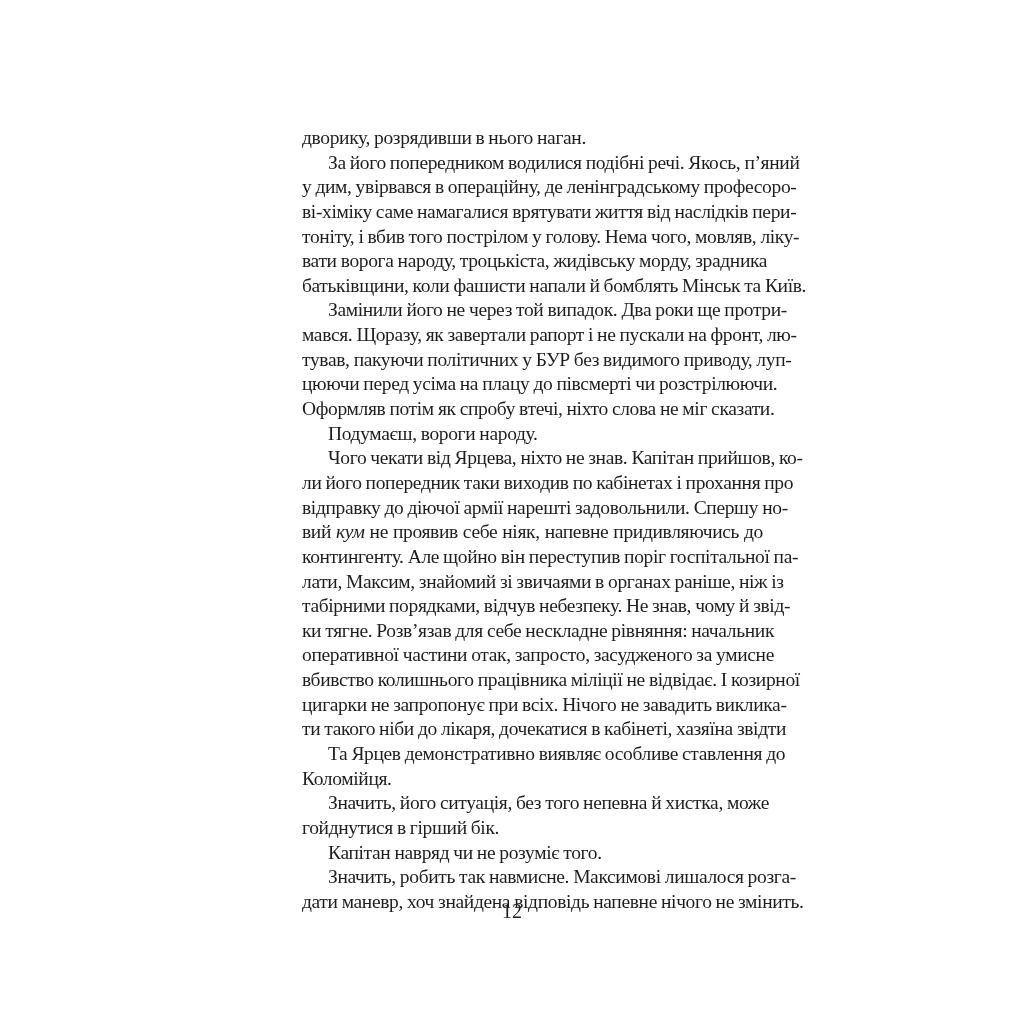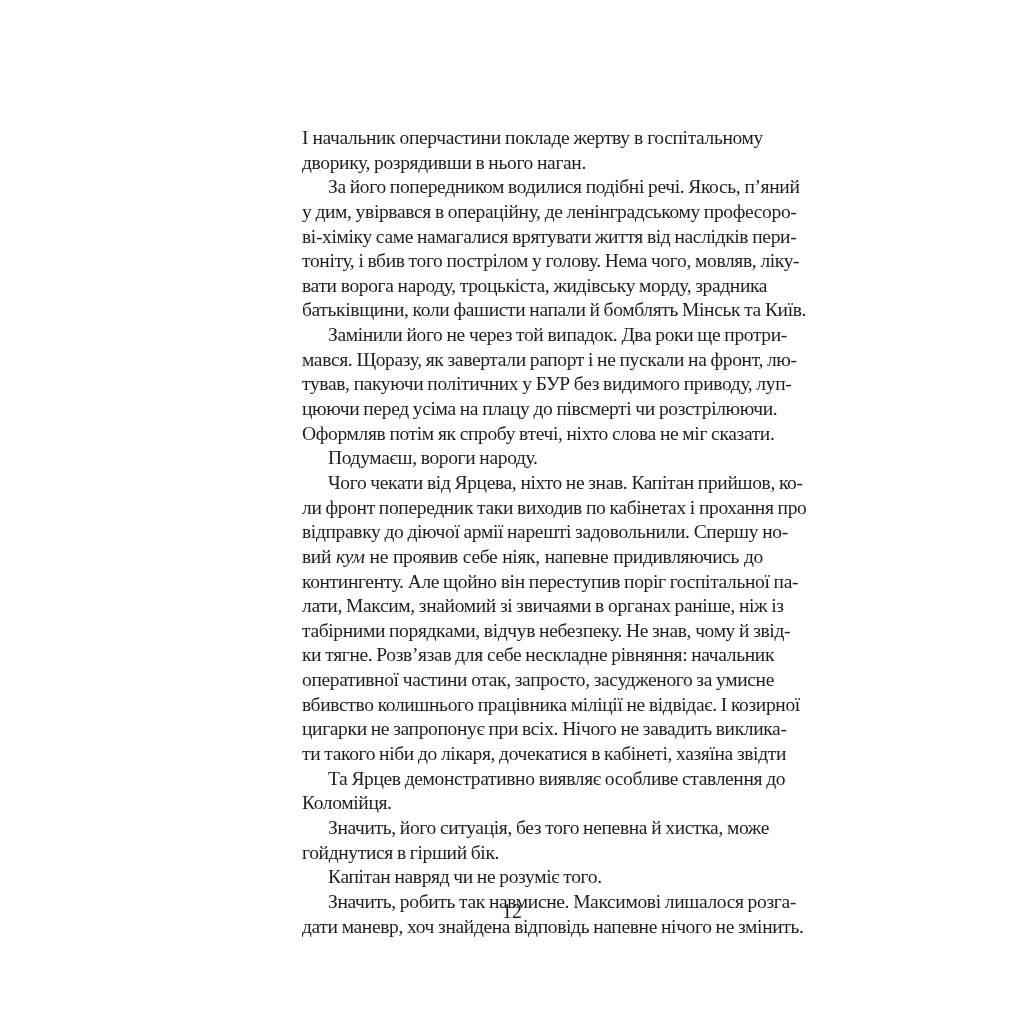--- a/index.html
+++ b/index.html
@@ -33,36 +33,35 @@
     text-align: center;
     font-family: "Liberation Serif", "DejaVu Serif", serif;
     font-size: 20px;
     color: #1e1e1e;
   }
 </style>
 </head>
 <body>
 
 <div class="page">
-  <span class="line">І начальник оперчастини покладе жертву в госпітальному</span>
   <span class="line last">дворику, розрядивши в нього наган.</span>
   <span class="line indent">За його попередником водилися подібні речі. Якось, п’яний</span>
   <span class="line">у дим, увірвався в операційну, де ленінградському професоро-</span>
   <span class="line">ві-хіміку саме намагалися врятувати життя від наслідків пери-</span>
   <span class="line">тоніту, і вбив того пострілом у голову. Нема чого, мовляв, ліку-</span>
   <span class="line">вати ворога народу, троцькіста, жидівську морду, зрадника</span>
   <span class="line">батьківщини, коли фашисти напали й бомблять Мінськ та Київ.</span>
   <span class="line indent">Замінили його не через той випадок. Два роки ще протри-</span>
   <span class="line">мався. Щоразу, як завертали рапорт і не пускали на фронт, лю-</span>
   <span class="line">тував, пакуючи політичних у БУР без видимого приводу, луп-</span>
   <span class="line">цюючи перед усіма на плацу до півсмерті чи розстрілюючи.</span>
   <span class="line">Оформляв потім як спробу втечі, ніхто слова не міг сказати.</span>
   <span class="line indent last">Подумаєш, вороги народу.</span>
   <span class="line indent">Чого чекати від Ярцева, ніхто не знав. Капітан прийшов, ко-</span>
-  <span class="line">ли фронт попередник таки виходив по кабінетах і прохання про</span>
+  <span class="line">ли його попередник таки виходив по кабінетах і прохання про</span>
   <span class="line">відправку до діючої армії нарешті задовольнили. Спершу но-</span>
   <span class="line"><span>вий </span><em>кум</em><span> не проявив себе ніяк, напевне придивляючись до</span></span>
   <span class="line">контингенту. Але щойно він переступив поріг госпітальної па-</span>
   <span class="line">лати, Максим, знайомий зі звичаями в органах раніше, ніж із</span>
   <span class="line">табірними порядками, відчув небезпеку. Не знав, чому й звід-</span>
   <span class="line">ки тягне. Розв’язав для себе нескладне рівняння: начальник</span>
   <span class="line">оперативної частини отак, запросто, засудженого за умисне</span>
   <span class="line">вбивство колишнього працівника міліції не відвідає. І козирної</span>
   <span class="line">цигарки не запропонує при всіх. Нічого не завадить виклика-</span>
   <span class="line">ти такого ніби до лікаря, дочекатися в кабінеті, хазяїна звідти</span>

